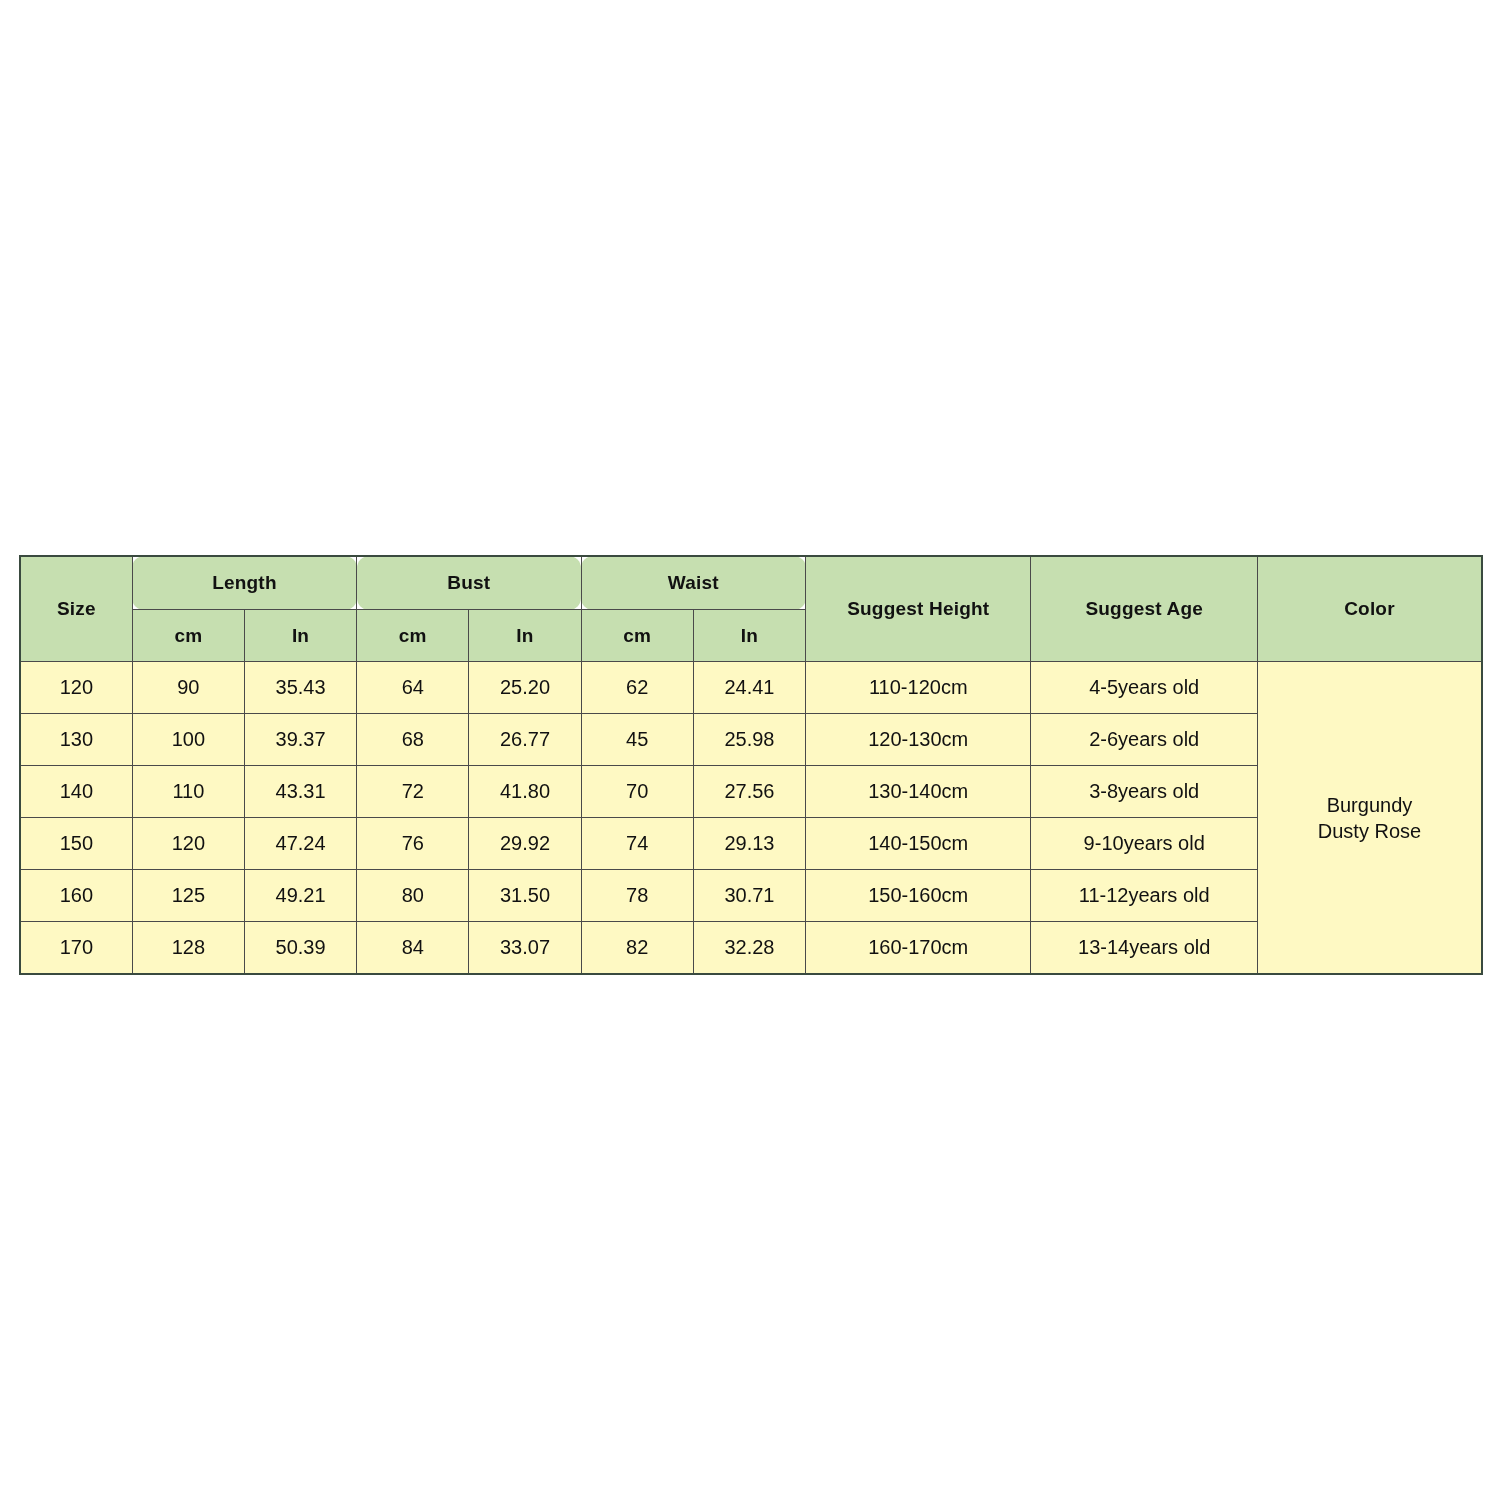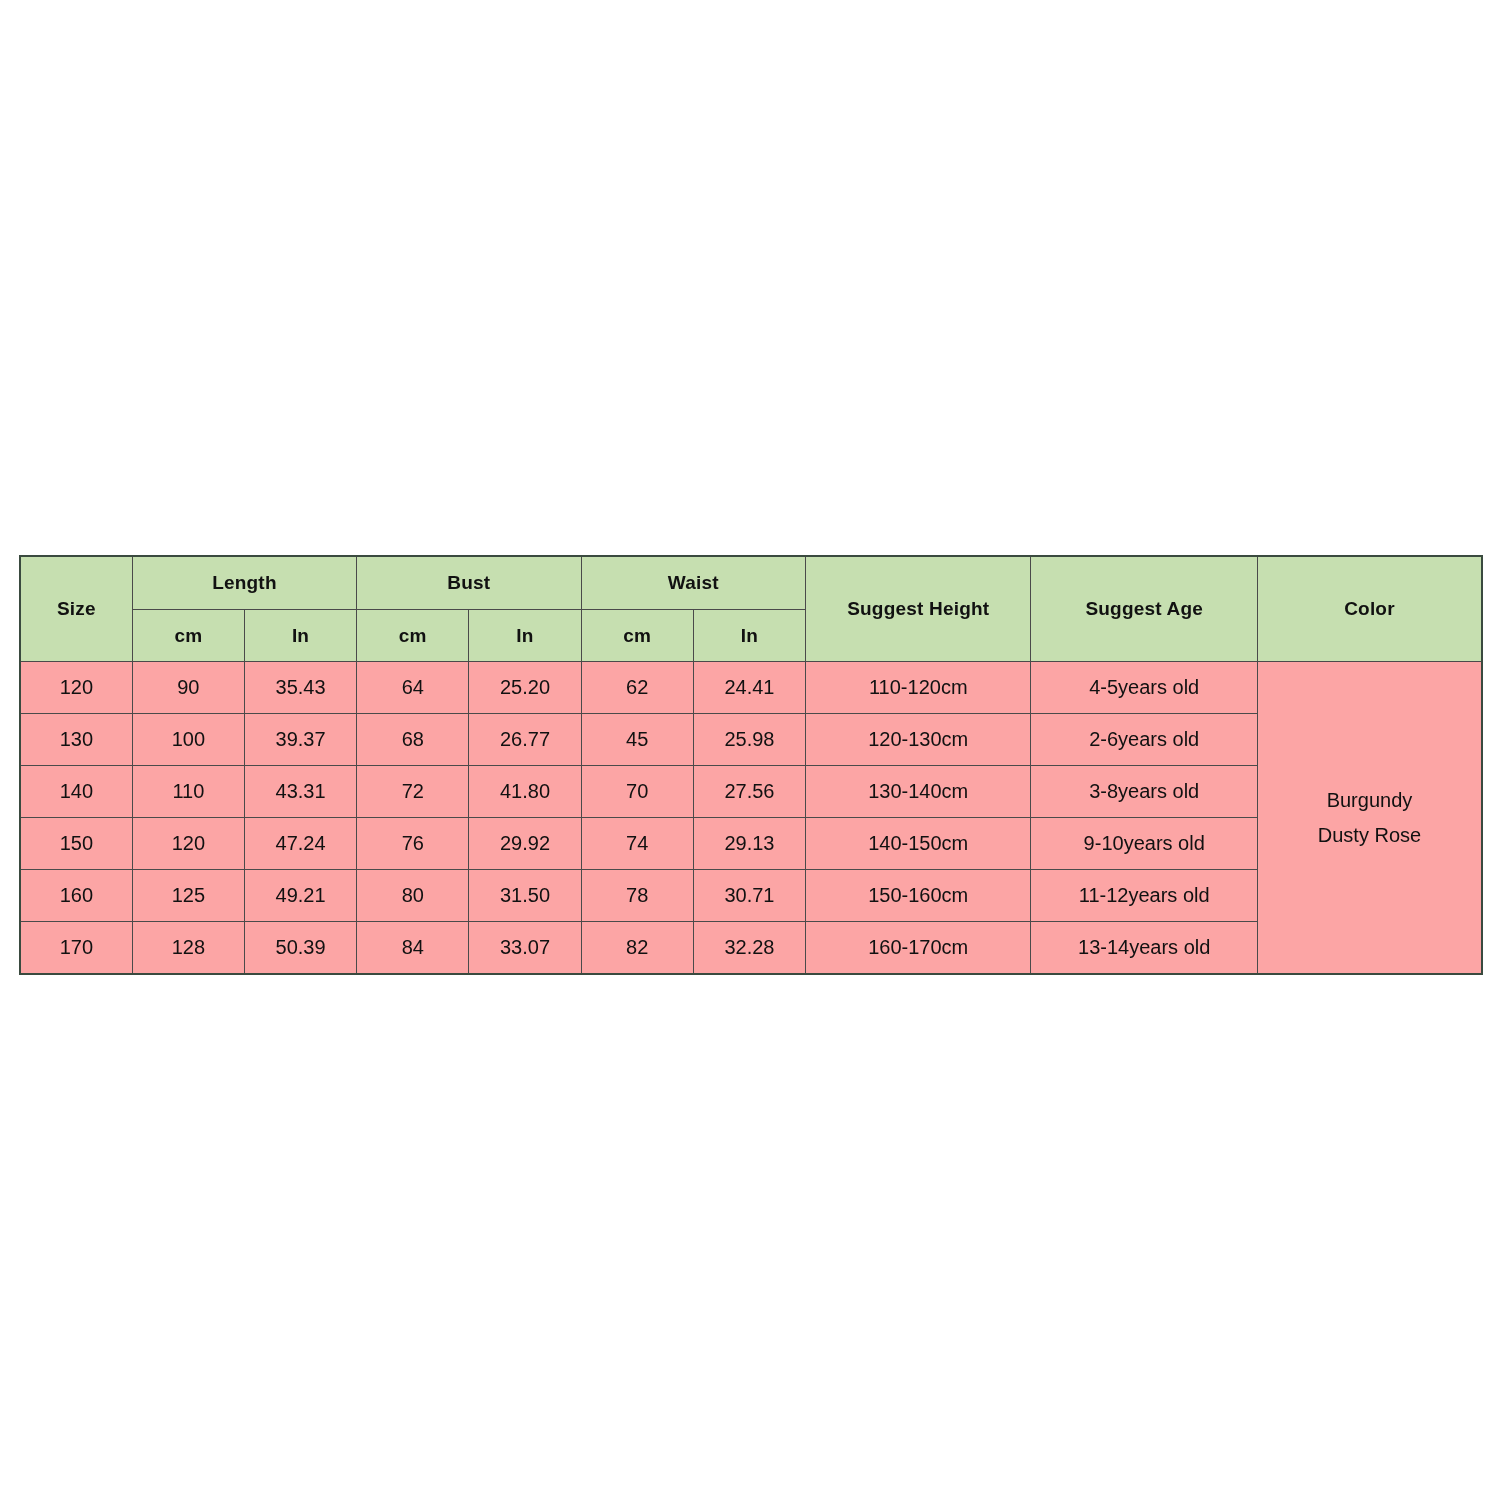--- a/index.html
+++ b/index.html
@@ -49,40 +49,40 @@
   
   table.size-chart thead th {
     background: #c6dfb0;
     font-weight: bold;
     font-size: 19px;
     letter-spacing: 0.2px;
   }
 
   
   table.size-chart tbody td {
-    background: #fca5a5;
+    background: #fef9c3;
     font-weight: normal;
     font-size: 20px;
     height: 51px;
   }
 
   td.color-cell {
     font-size: 20px;
-    line-height: 35px;
+    line-height: 26px;
     white-space: pre-line;
   }
 
   
   col.c-size    { width: 112px; }
   col.c-unit    { width: 112px; }
   col.c-height  { width: 225px; }
   col.c-age     { width: 226px; }
   col.c-color   { width: 224px; }
 
-  th.grp-head   { height: 52px; }
+  th.grp-head   { height: 52px; border-radius: 12px; }
   th.unit-head  { height: 51px; }
   th.tall-head  { height: 103px; }
 </style>
 </head>
 <body>
 
 <div id="canvas">
 
   <div id="size-chart-wrap">
     <table class="size-chart">

